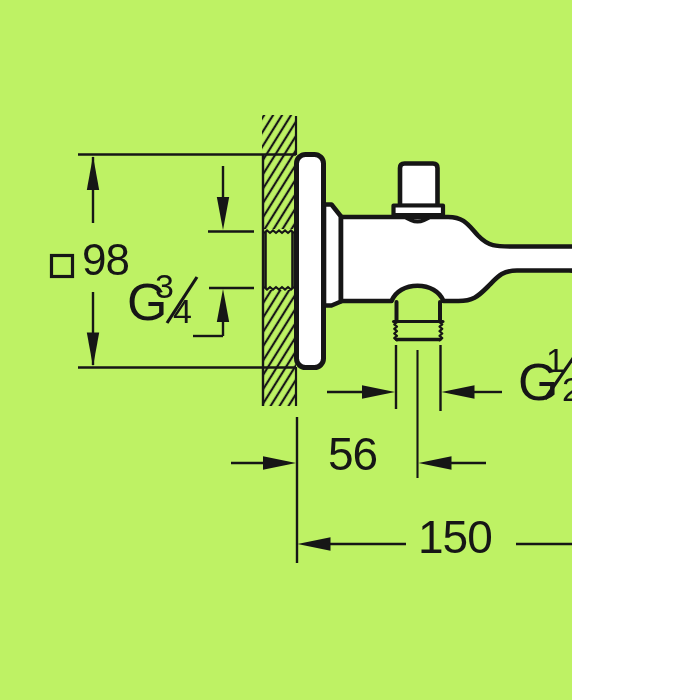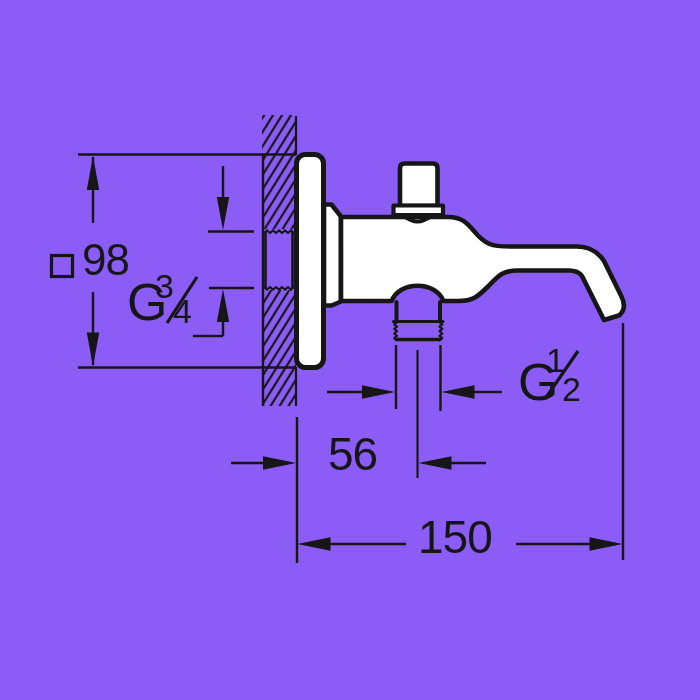--- a/index.html
+++ b/index.html
@@ -1,16 +1,16 @@
 <!DOCTYPE html>
 <html><head>
 <meta charset="utf-8">
 <style>
   html,body{margin:0;padding:0;background:#ffffff;}
-  .stage{position:relative;width:700px;height:700px;background:#8b5cf6;overflow:hidden;}
+  .stage{position:relative;width:572px;height:700px;background:#bef264;overflow:hidden;}
   svg{display:block;}
   .ink-stroke{stroke:#161616;fill:none;}
   .ink-fill{fill:#161616;stroke:none;}
   .white-fill{fill:#ffffff;}
   text{font-family:"Liberation Sans","DejaVu Sans",sans-serif;fill:#161616;}
   .num{font-size:44px;letter-spacing:-1px;}
   .num-lg{font-size:46px;letter-spacing:-1px;}
   .bigG{font-size:52px;}
   .frac{font-size:34px;}
 </style>

